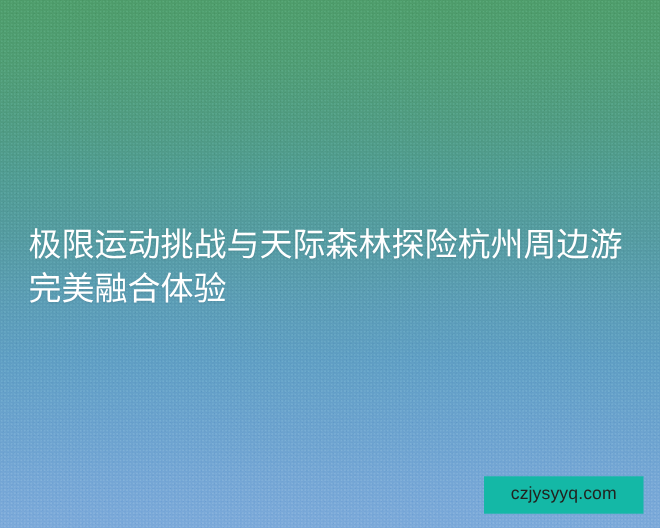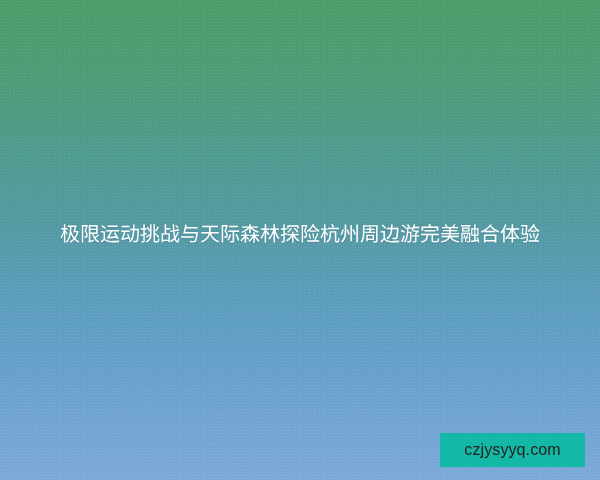--- a/index.html
+++ b/index.html
@@ -69,25 +69,25 @@
     position: absolute;
     left: 0;
     right: 0;
     top: 202px;
     display: flex;
     justify-content: center;
     pointer-events: none;
   }
   .headline {
     width: 548px;
-    margin: 12px;
-    text-align: center;
+    margin: 2px;
+    text-align: left;
     color: #ffffff;
     font-family: "Liberation Sans", "DejaVu Sans", sans-serif;
-    font-size: 20px;
+    font-size: 30px;
     font-weight: 400;
     line-height: 40px;
     letter-spacing: 0px;
     white-space: normal;
     word-break: break-all;
     text-shadow: 0 1px 2px rgba(0,0,0,0.10);
   }
 
   
   .watermark {

